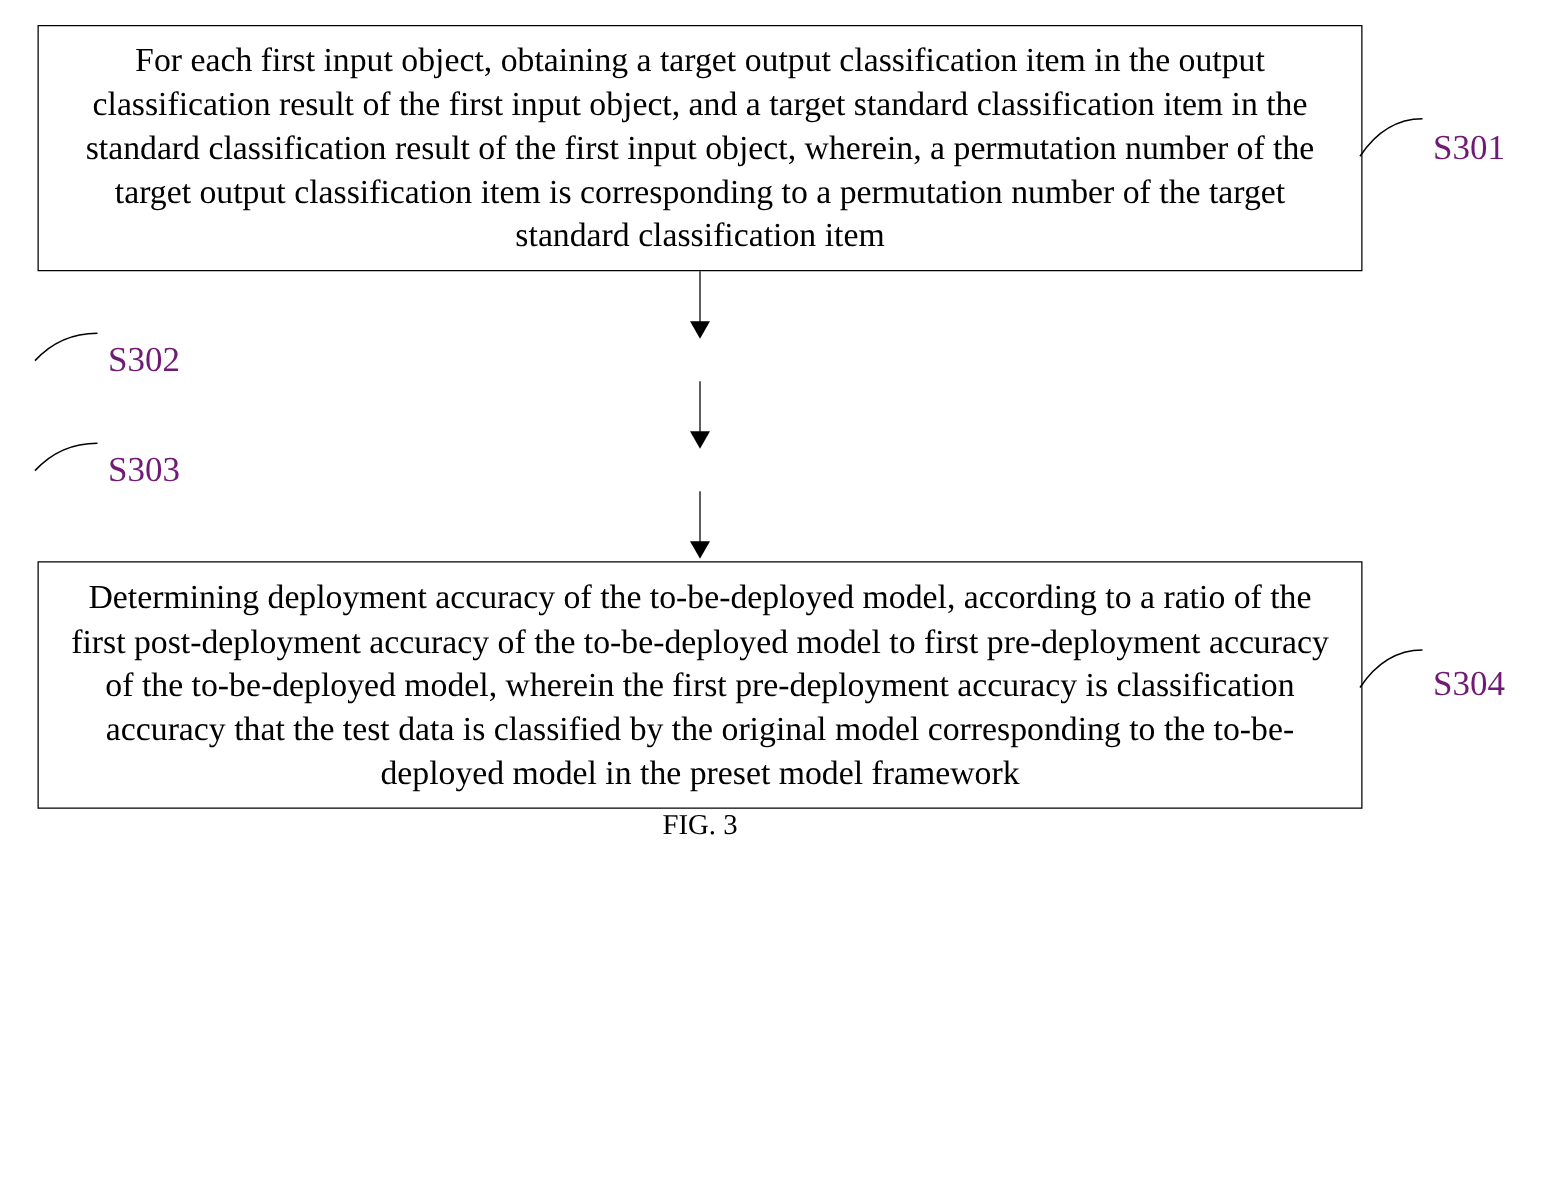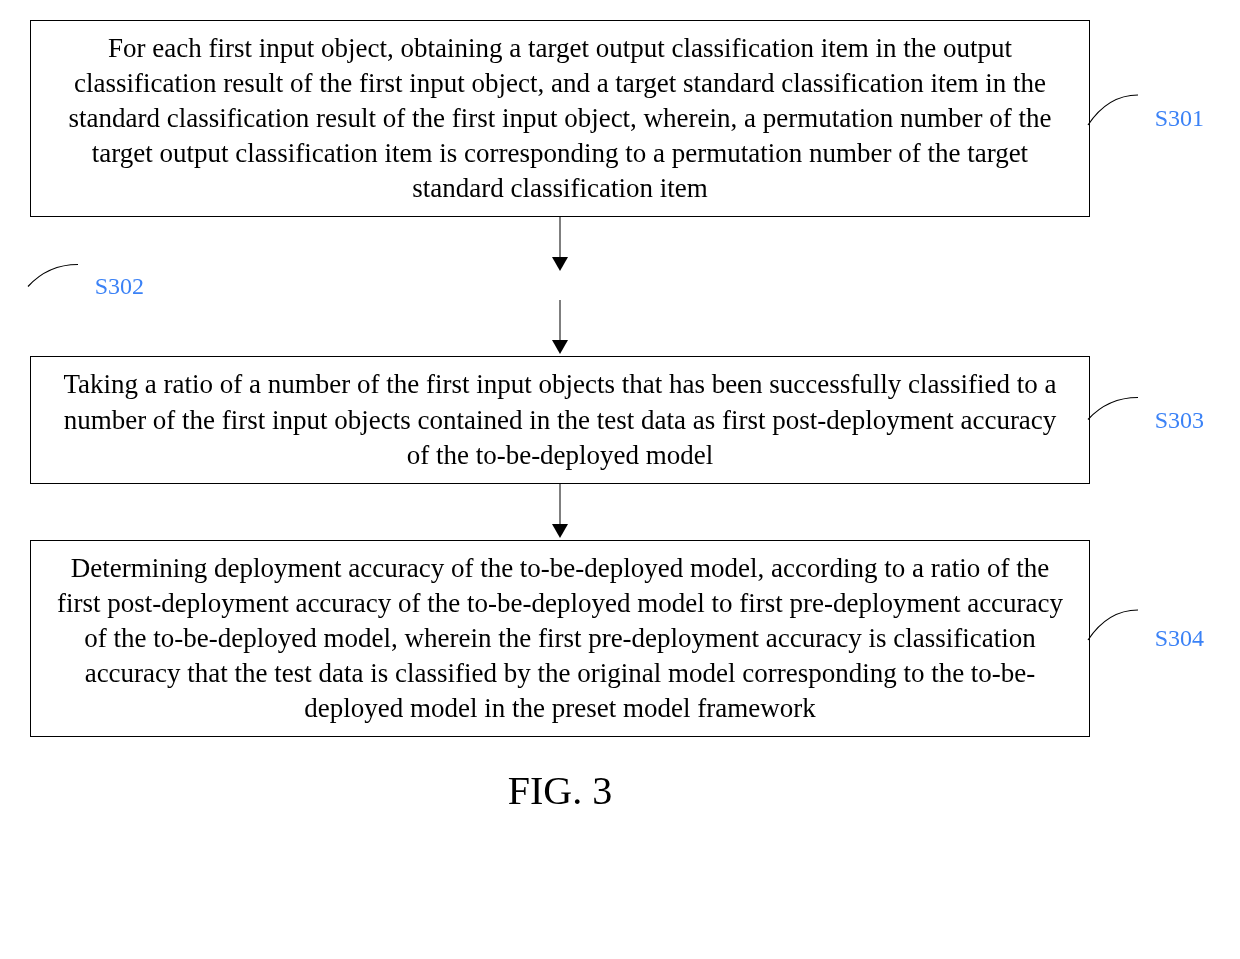--- a/index.html
+++ b/index.html
@@ -33,22 +33,22 @@
   }
   .label-cell {
     width: 120px;
     position: relative;
     display: flex;
     align-items: center;
     justify-content: flex-end;
     padding-right: 6px;
   }
   .label-text {
-    font-size: 24px;
-    color: #3b82f6;
+    font-size: 28px;
+    color: #701a75;
     white-space: nowrap;
   }
   .arrow-gap {
     position: relative;
     width: 1060px;
     height: 56px;
   }
   .arrow-line {
     position: absolute;
     left: 50%;
@@ -64,22 +64,21 @@
     top: 40px;
     transform: translateX(-50%);
     width: 0;
     height: 0;
     border-left: 8px solid transparent;
     border-right: 8px solid transparent;
     border-top: 14px solid #000;
   }
   .fig-caption {
     text-align: center;
-    font-size: 40px;
-    margin-top: 30px;
+    font-size: 23px;
     width: 1060px;
     color: #000;
   }
   
   .leader-svg {
     position: absolute;
     overflow: visible;
   }
 </style>
 </head>
@@ -112,23 +111,20 @@
       <span class="label-text">S302</span>
     </div>
   </div>
 
   <div class="arrow-gap">
     <div class="arrow-line"></div>
     <div class="arrow-head"></div>
   </div>
 
   <div class="step-row">
-    <div class="step-box">
-      <span>Taking a ratio of a number of the first input objects that has been successfully classified to a number of the first input objects contained in the test data as first post-deployment accuracy of the to-be-deployed model</span>
-    </div>
     <div class="label-cell">
       <svg class="leader-svg" style="left:-2px; top:50%; width:60px; height:30px; transform:translateY(-75%);">
         <path d="M0,22 Q20,0 50,0" stroke="#000" stroke-width="1.2" fill="none"></path>
       </svg>
       <span class="label-text">S303</span>
     </div>
   </div>
 
   <div class="arrow-gap">
     <div class="arrow-line"></div>

